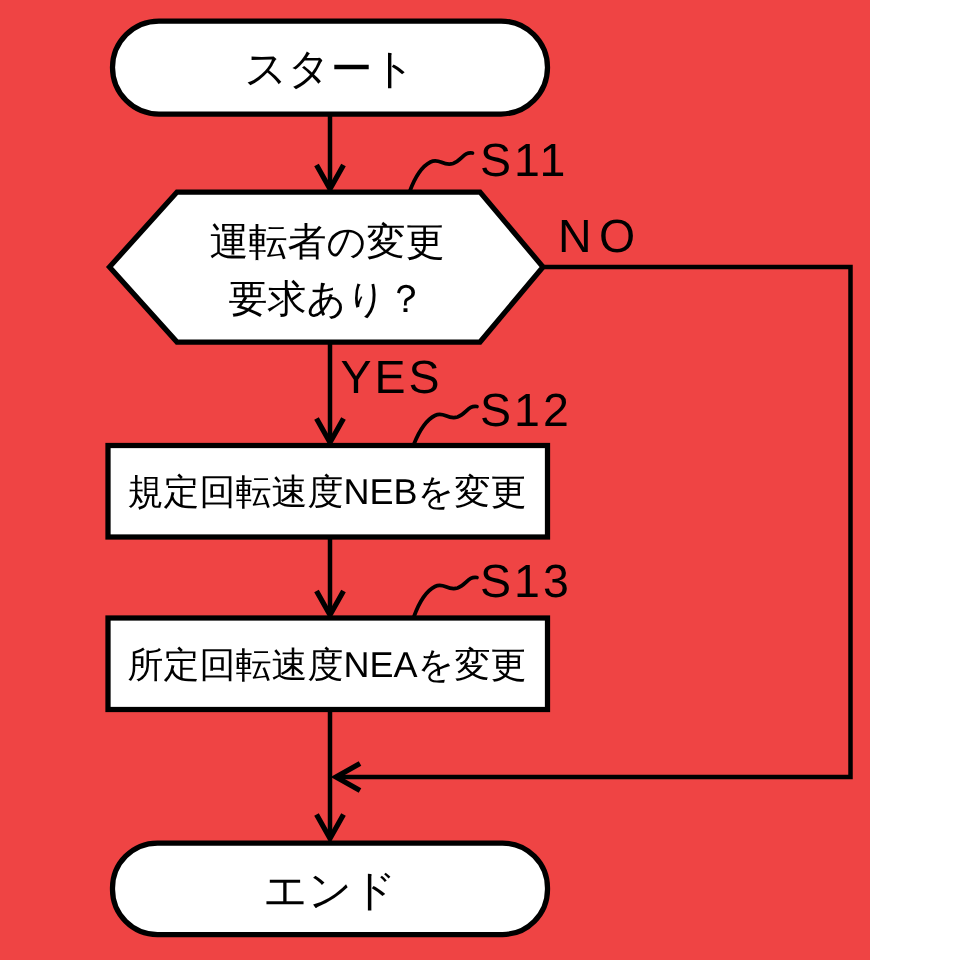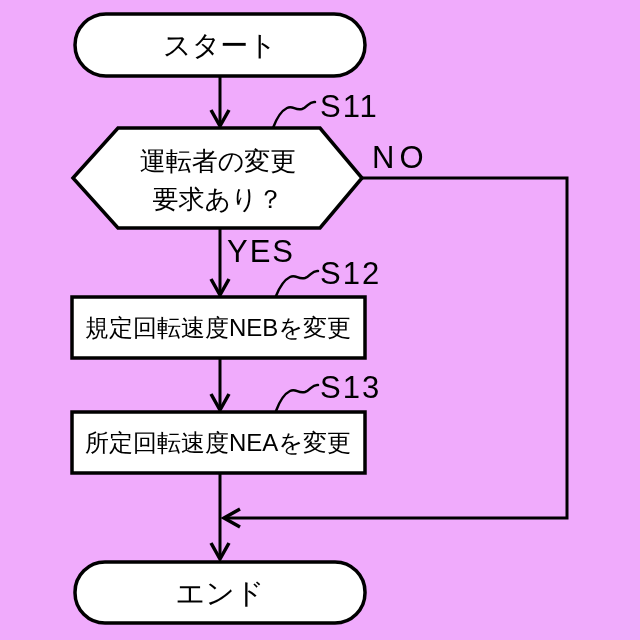--- a/index.html
+++ b/index.html
@@ -5,23 +5,23 @@
   html, body {
     margin: 0;
     padding: 0;
     width: 640px;
     height: 640px;
     background: #ffffff;
     overflow: hidden;
   }
   .stage {
     position: relative;
-    width: 640px;
+    width: 580px;
     height: 640px;
-    background: #f0abfc;
+    background: #ef4444;
   }
   svg {
     display: block;
     font-family: "Liberation Sans", "DejaVu Sans", sans-serif;
   }
   .shape {
     fill: #ffffff;
     stroke: #000000;
     stroke-width: 3.5;
     stroke-linejoin: miter;

